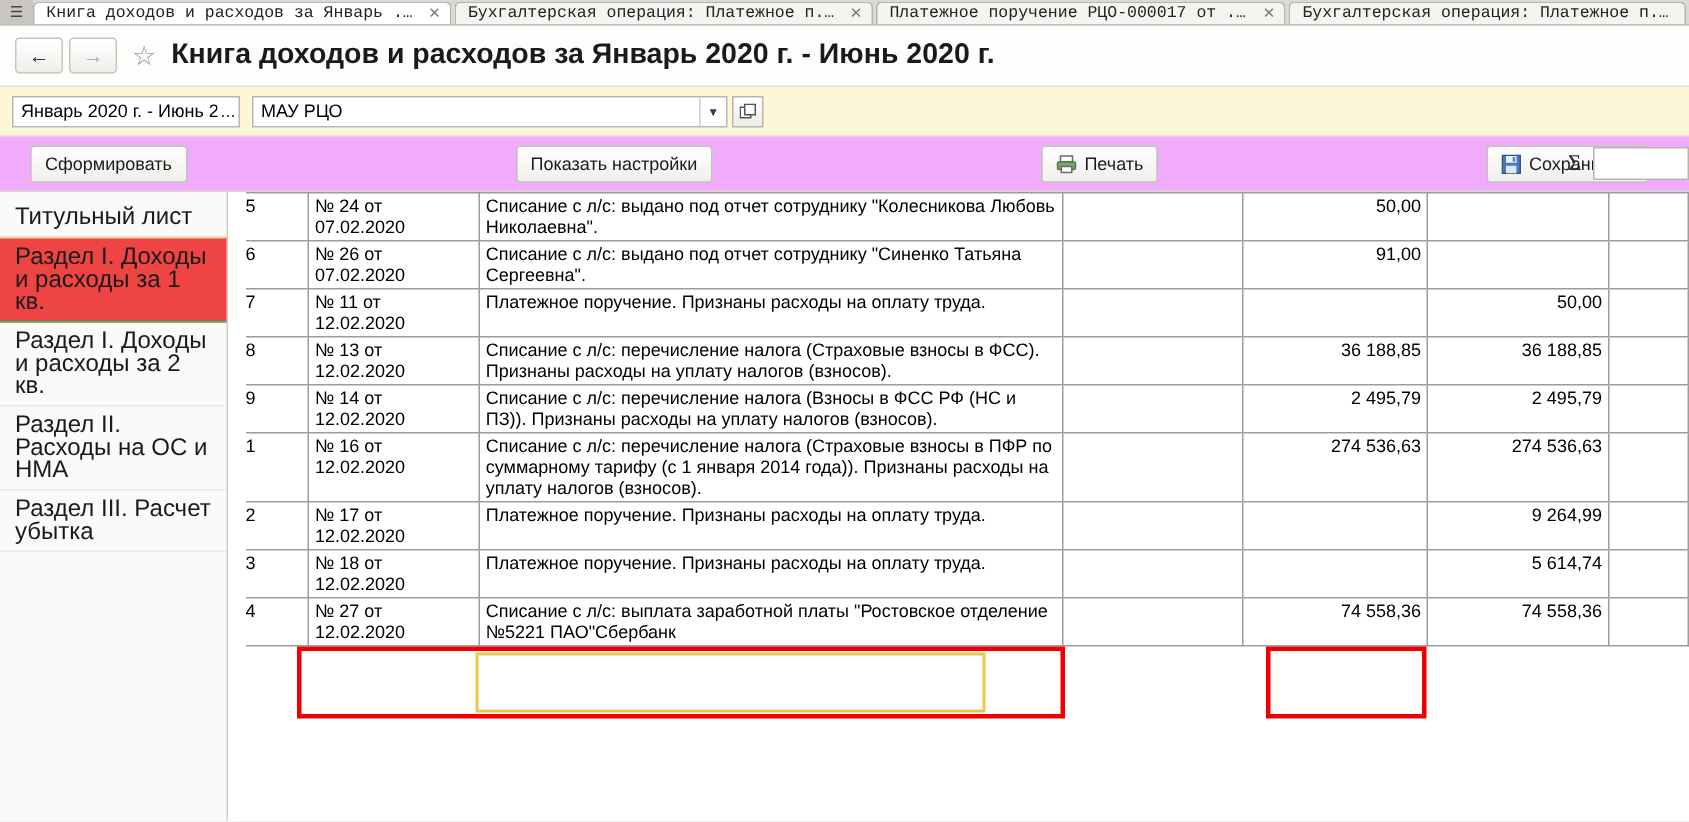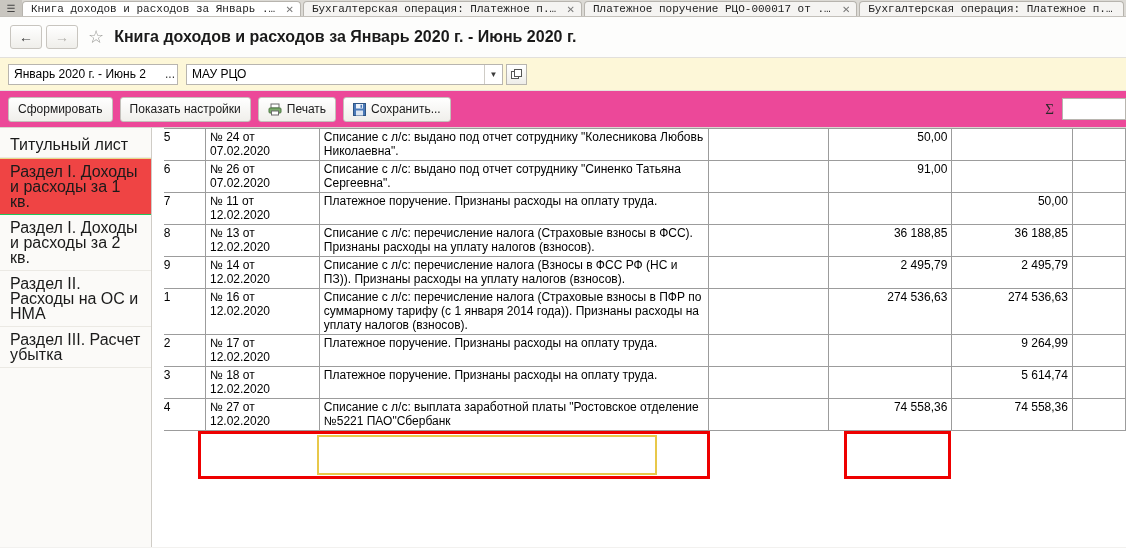--- a/index.html
+++ b/index.html
@@ -101,38 +101,38 @@
     font-size: 14px;
   }
   .navbtn.disabled { color: #b3b1ac; }
   .star {
     margin: 0 10px 0 6px;
     color: #9a9a96;
     font-size: 18px;
     line-height: 1;
   }
   .page-title {
-    font-size: 16px;
+    font-size: 19px;
     font-weight: bold;
     color: #1a1a1a;
     white-space: nowrap;
     text-align: center;
   }
 
   
   .filterbar {
     height: 32px;
     background: #fdf7d8;
     display: flex;
     align-items: center;
     padding: 0 8px;
     border-bottom: 1px solid #e6e3dc;
   }
   .period-field {
-    width: 170px;
+    width: 152px;
     height: 21px;
     background: #fff;
     border: 1px solid #b8b5af;
     display: flex;
     align-items: center;
     padding: 0 2px 0 5px;
     font-size: 12px;
     box-sizing: border-box;
     margin-right: 8px;
   }
@@ -180,26 +180,27 @@
     margin-left: 3px;
     display: flex;
     align-items: center;
     justify-content: center;
     box-sizing: border-box;
   }
 
   
   .toolbar {
     height: 36px;
-    background: #ec4899;
+    background: #f0abfc;
     border-bottom: 1px solid #d9d6d0;
     display: flex;
     align-items: center;
-    padding: 0 8px;
+    padding: 0 20px;
     position: relative;
+    justify-content: space-between;
   }
   .tbtn {
     height: 25px;
     border: 1px solid #c4c1bb;
     border-radius: 3px;
     background: linear-gradient(#ffffff, #f0efeb);
     display: flex;
     align-items: center;
     padding: 0 9px;
     margin-right: 7px;

